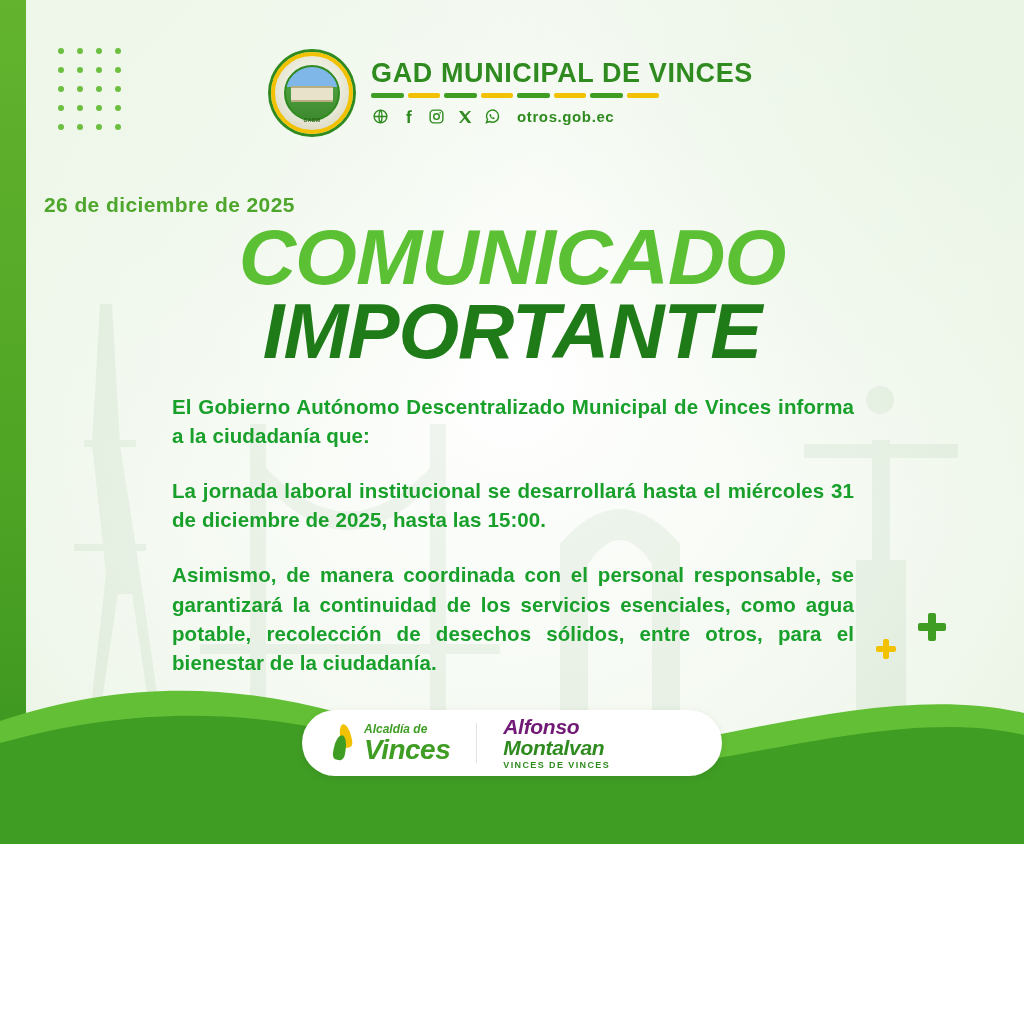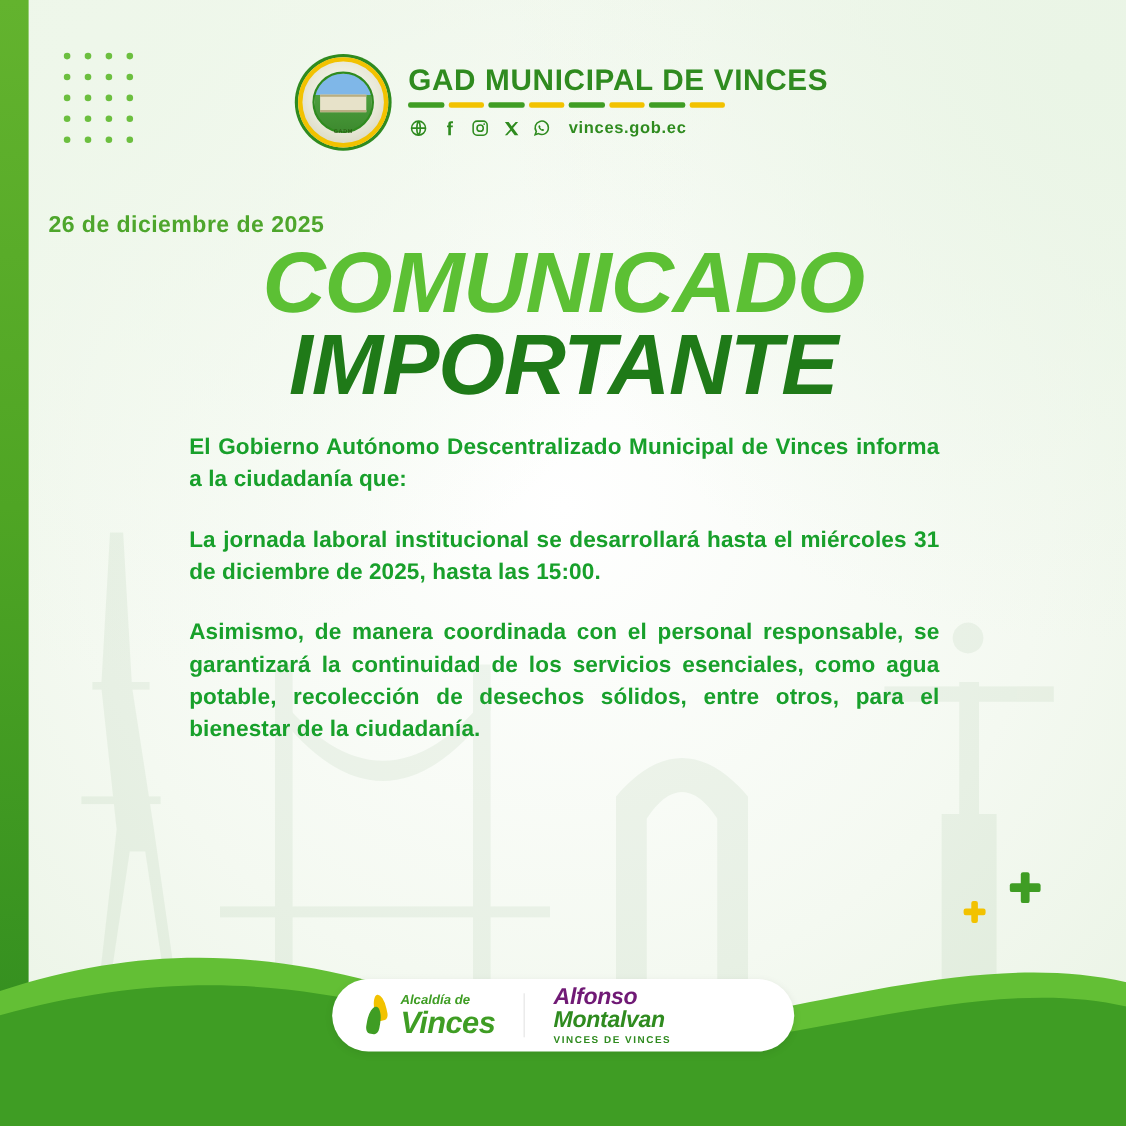--- a/index.html
+++ b/index.html
@@ -10,21 +10,21 @@
     width: 1024px;
     height: 1024px;
     font-family: "Liberation Sans", sans-serif;
     background: #ffffff;
     overflow: hidden;
   }
 
   .poster {
     position: relative;
     width: 1024px;
-    height: 1024px;
+    height: 844px;
     background:
       radial-gradient(circle at 8% 4%, #eef7ea 0%, rgba(238,247,234,0) 42%),
       radial-gradient(circle at 96% 6%, #eaf5e6 0%, rgba(234,245,230,0) 38%),
       radial-gradient(circle at 50% 45%, #ffffff 0%, #f4f9f1 58%, #e9f3e4 100%);
     overflow: hidden;
   }
 
   
   .edge-strip {
     position: absolute;
@@ -415,21 +415,21 @@
             <svg width="16" height="16" viewBox="0 0 24 24" fill="currentColor">
               <path d="M3 3h5.1l4.2 5.8L17.6 3H21l-6.9 7.9L21.4 21h-5.1l-4.6-6.3L6.1 21H3l7.3-8.3L3 3z"></path>
             </svg>
           </span>
           <span class="ic">
             <svg width="17" height="17" viewBox="0 0 24 24" fill="none" stroke="currentColor" stroke-width="2">
               <path d="M20.5 11.5A8.5 8.5 0 0 1 7.8 19L3.5 20.5 5 16.3A8.5 8.5 0 1 1 20.5 11.5z"></path>
               <path d="M8.8 8.4c.3-.1.7 0 .9.4l.7 1.3c.1.3 0 .6-.2.8l-.4.4c.6 1.1 1.4 1.8 2.4 2.3l.4-.4c.2-.2.5-.3.8-.2l1.3.6c.3.2.5.5.4.9-.2.9-1.1 1.4-2 1.2-2.5-.5-4.7-2.7-5.3-5.2-.2-.9.2-1.8 1-2.1z" fill="currentColor" stroke="none"></path>
             </svg>
           </span>
-          <span class="url">vinces.gob.ec</span>
+          <span class="url">otros.gob.ec</span>
         </div>
       </div>
 
     </div>
   </div>
 
   <div class="date">26 de diciembre de 2025</div>
 
   <div class="bigtitle">
     <span class="l1">COMUNICADO</span>

